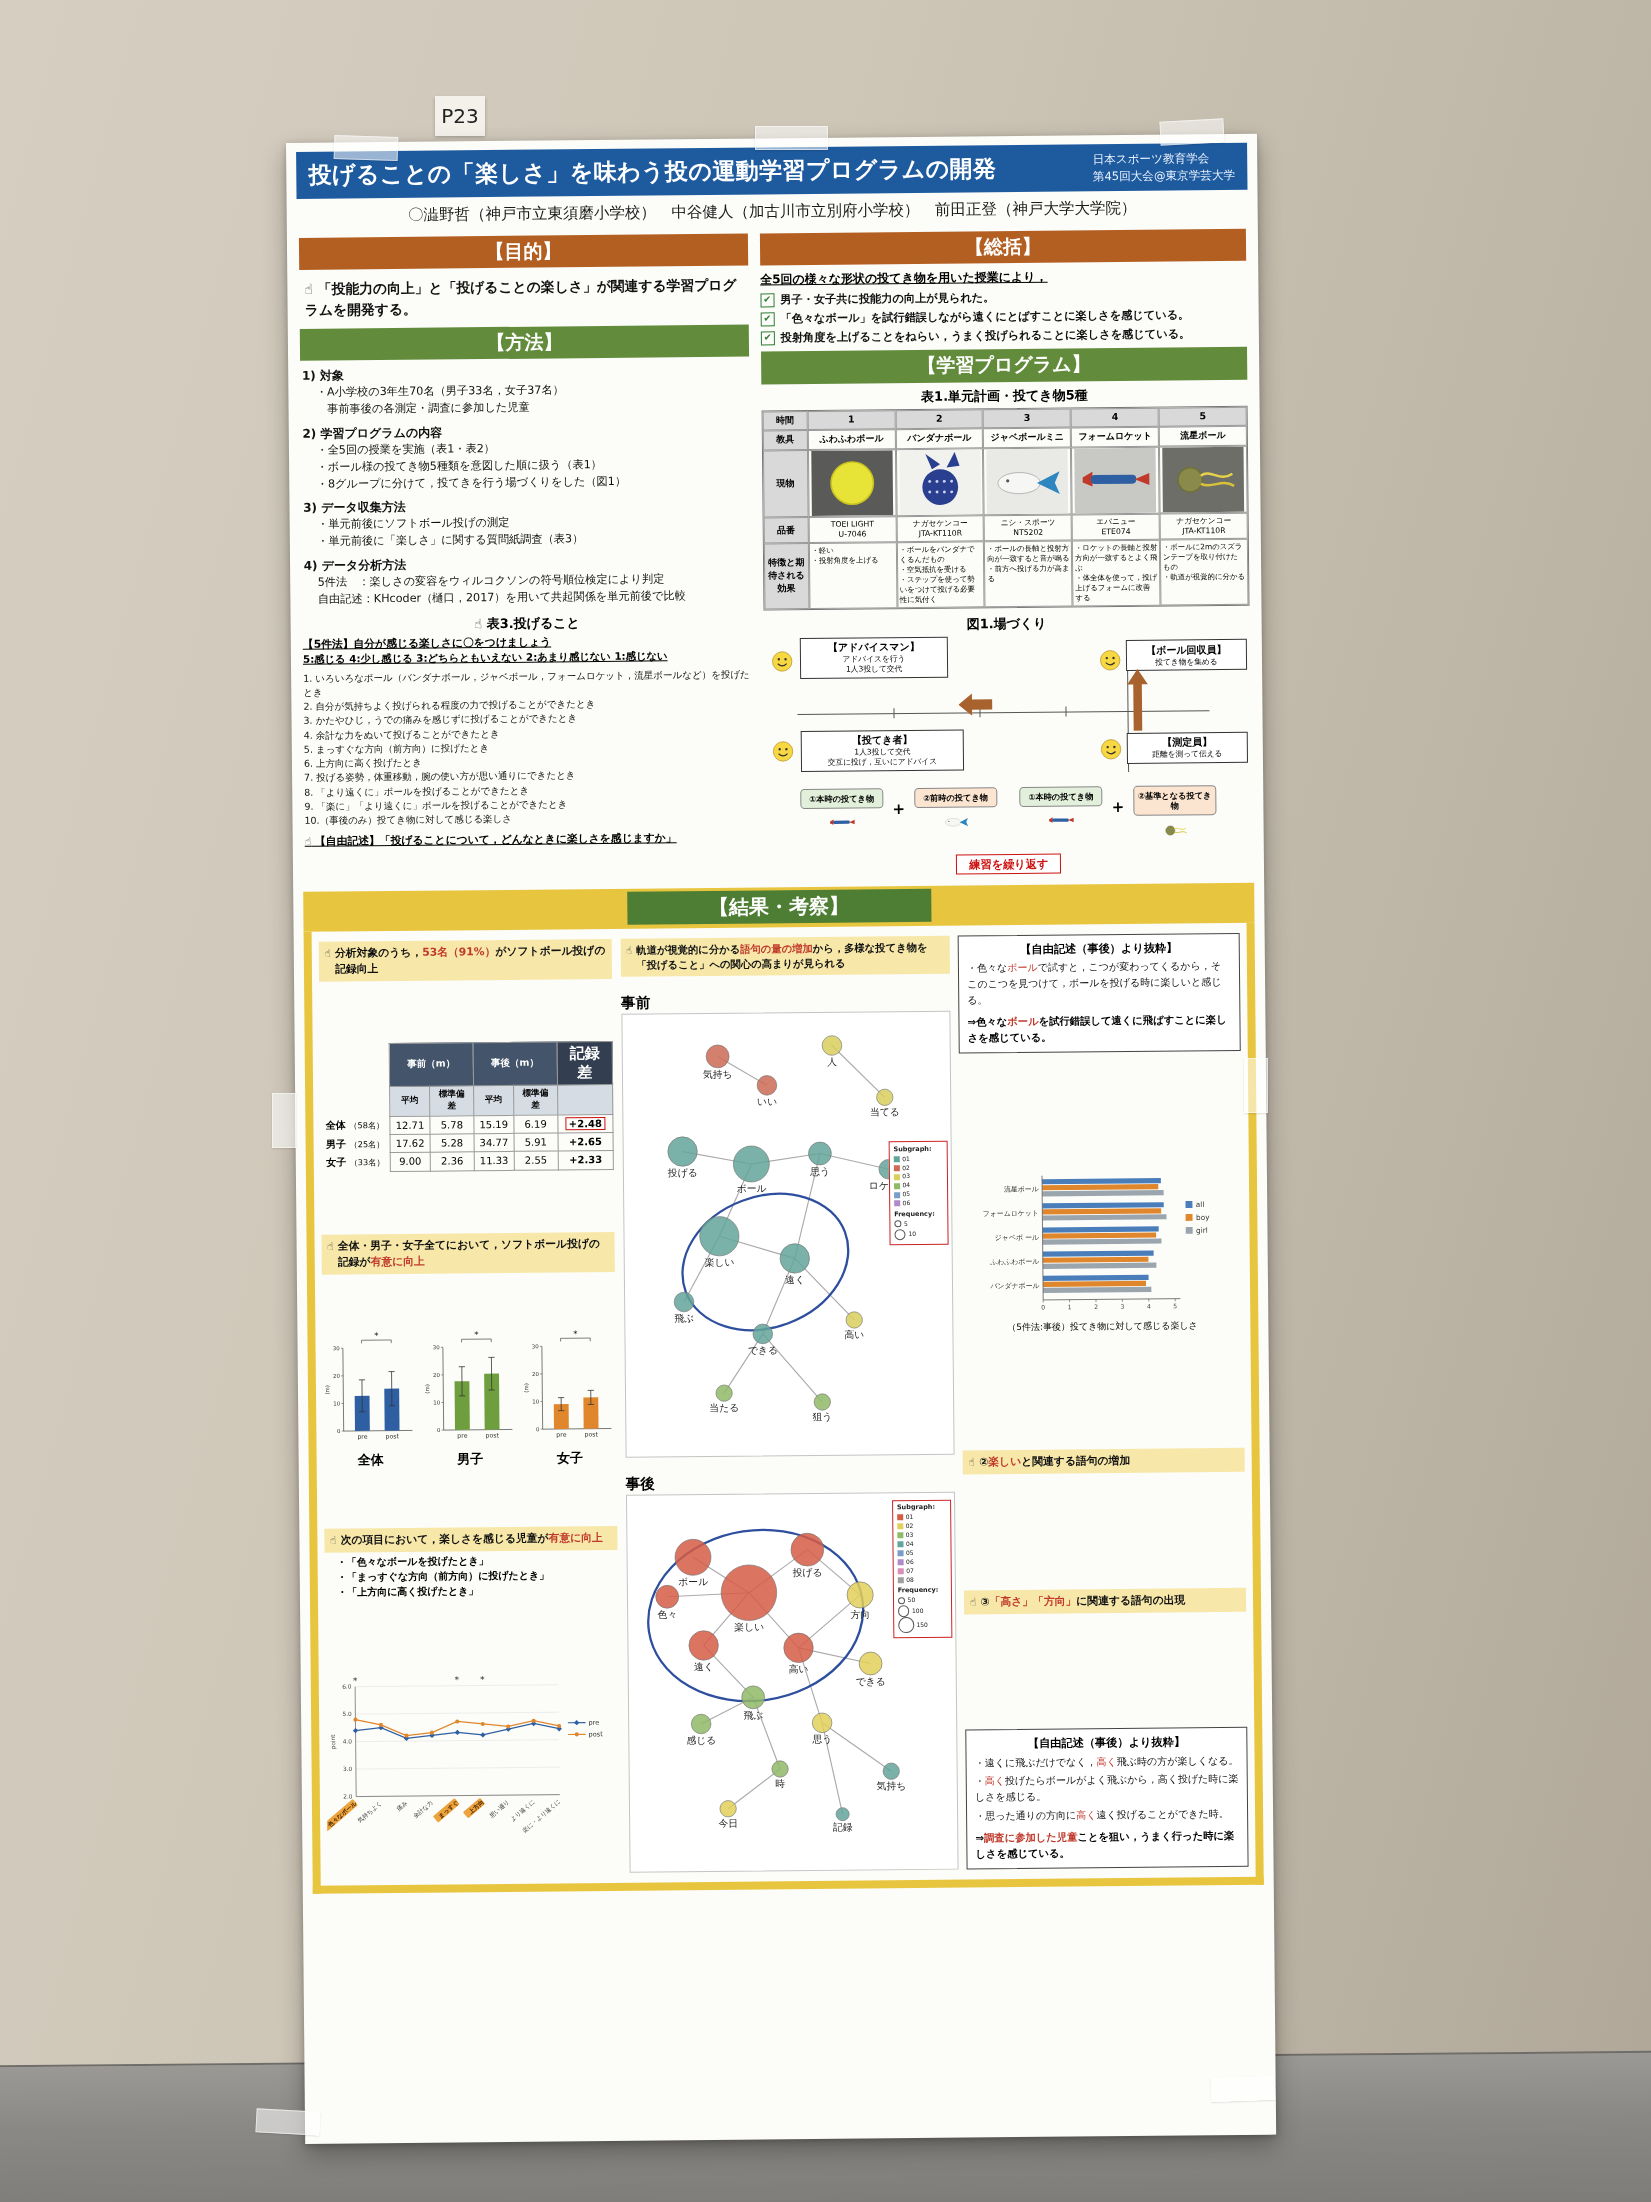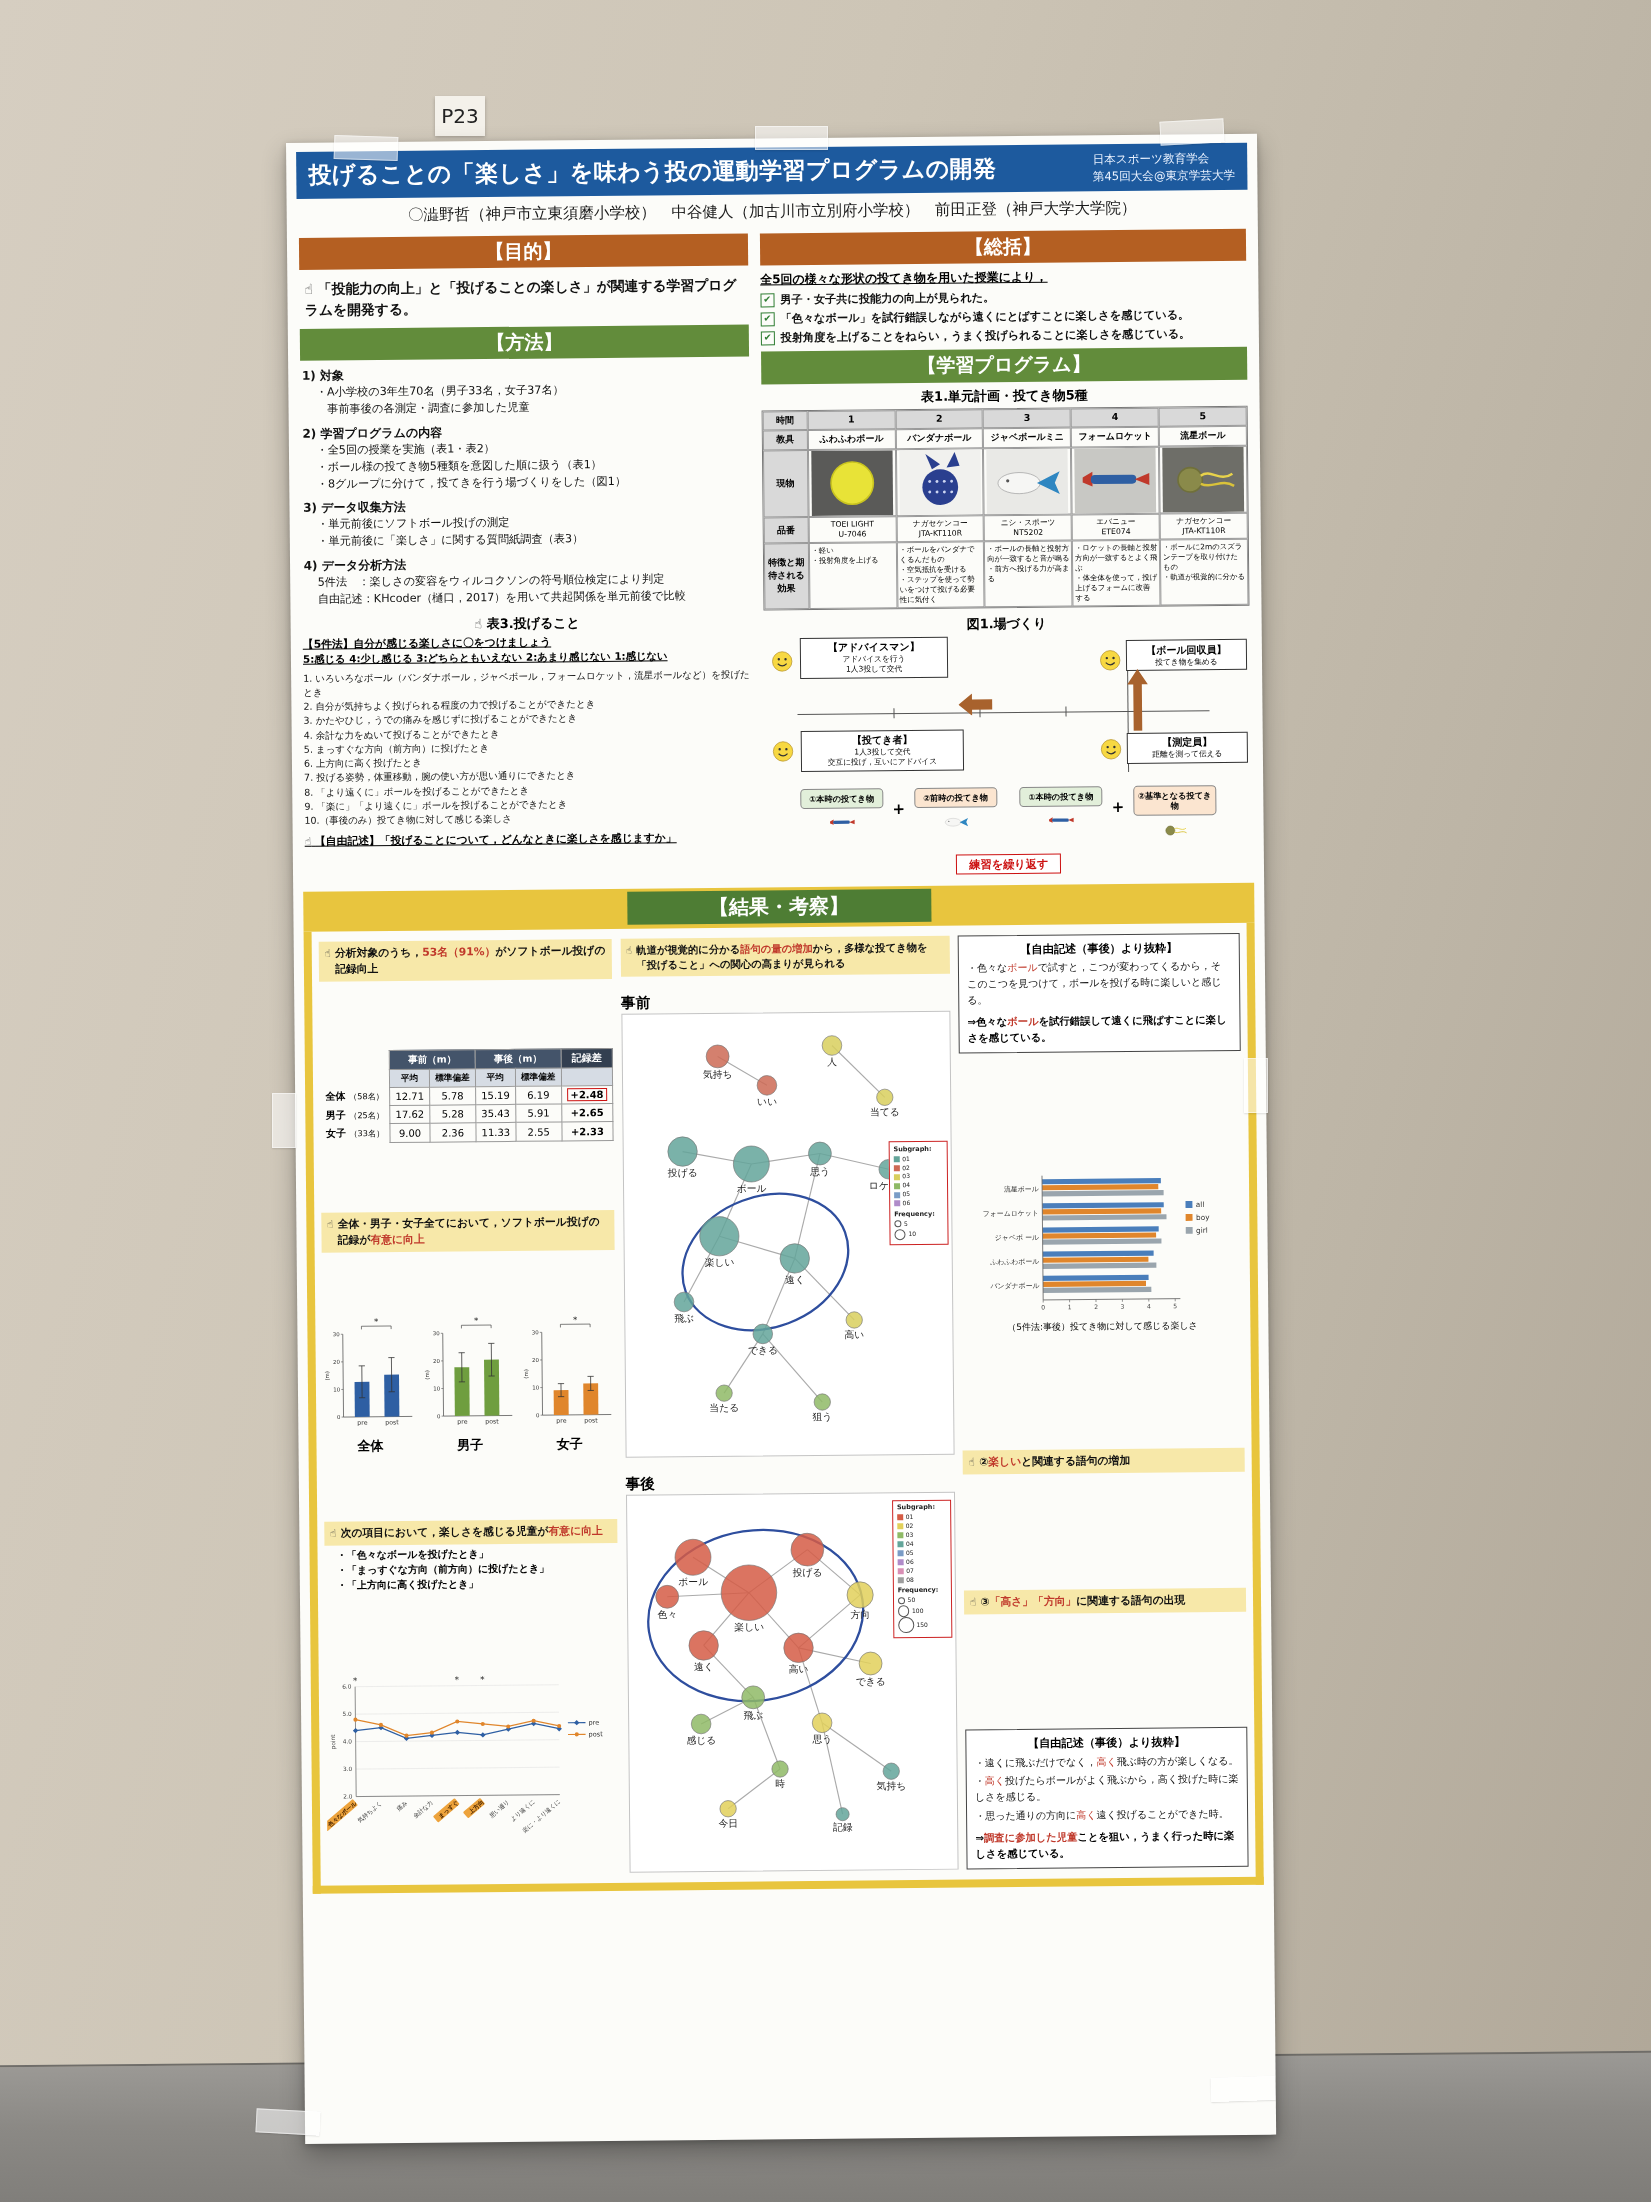--- a/index.html
+++ b/index.html
@@ -93,21 +93,21 @@
   .rc-r{flex:1;display:flex;flex-direction:column;justify-content:space-between;}
 
   .note{display:flex;gap:4.3px;background:#f7e8a9;padding:4.3px 5.2px;font-size:10.8px;font-weight:bold;
         line-height:1.45;color:#111;}
   .emph-red{color:#c0392b;}
   .hl-note{font-size:10.3px;}
 
   .rt{border-collapse:collapse;font-size:10px;margin:3.4px auto;}
   .rt th,.rt td{border:0.9px solid #999;padding:2.2px 5.2px;text-align:center;}
   .rt .h-navy{background:#44546a;color:#fff;font-size:9.5px;}
-  .rt .h-dark{background:#333f50;color:#fff;font-size:10px;}
+  .rt .h-dark{background:#333f50;color:#fff;font-size:15px;}
   .rt .h-sub{background:#d6dce4;font-size:8.6px;}
   .rt .rowname{text-align:left;font-weight:bold;border:none;white-space:nowrap;}
   .rt .small-n{font-weight:normal;font-size:8.2px;}
   .rt .diff{font-weight:bold;}
   .diff-box{border:1.7px solid #cc1111;padding:0 2.6px;display:inline-block;}
 
   .bars-row{display:flex;justify-content:space-between;gap:5.2px;}
   .bar-chart{width:32%;text-align:center;}
   .bar-chart svg{width:100%;height:119px;display:block;}
   .bc-title{font-size:13px;font-weight:bold;}
@@ -472,21 +472,21 @@
               <td>12.71</td>
               <td>5.78</td>
               <td>15.19</td>
               <td>6.19</td>
               <td class="diff"><span class="diff-box">+2.48</span></td>
             </tr>
             <tr>
               <td class="rowname"><span>男子</span> <span class="small-n">（25名）</span></td>
               <td>17.62</td>
               <td>5.28</td>
-              <td>35.43</td>
+              <td>34.77</td>
               <td>5.91</td>
               <td class="diff">+2.65</td>
             </tr>
             <tr>
               <td class="rowname"><span>女子</span> <span class="small-n">（33名）</span></td>
               <td>9.00</td>
               <td>2.36</td>
               <td>11.33</td>
               <td>2.55</td>
               <td class="diff">+2.33</td>

